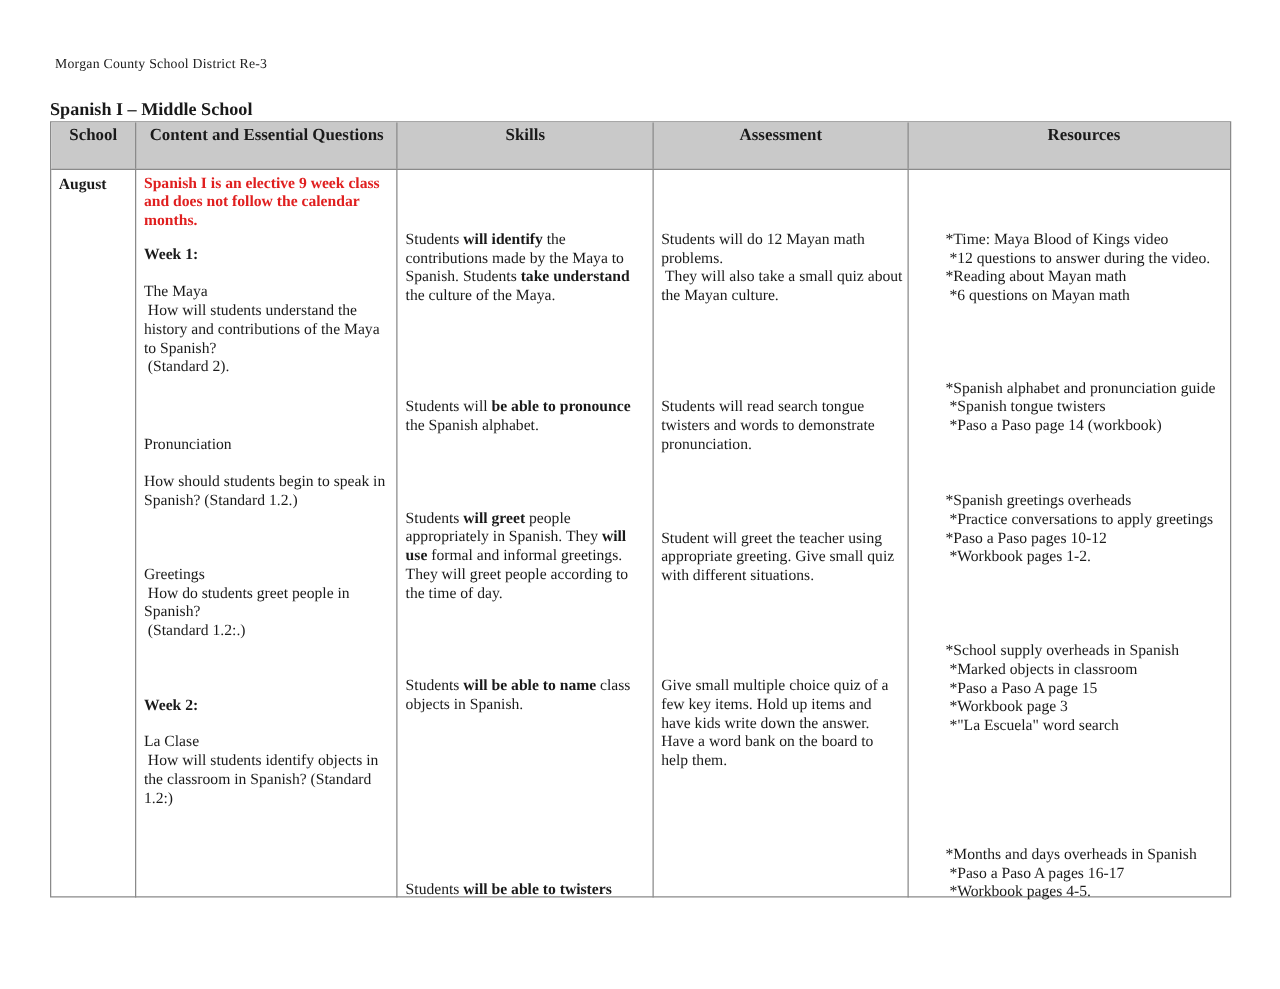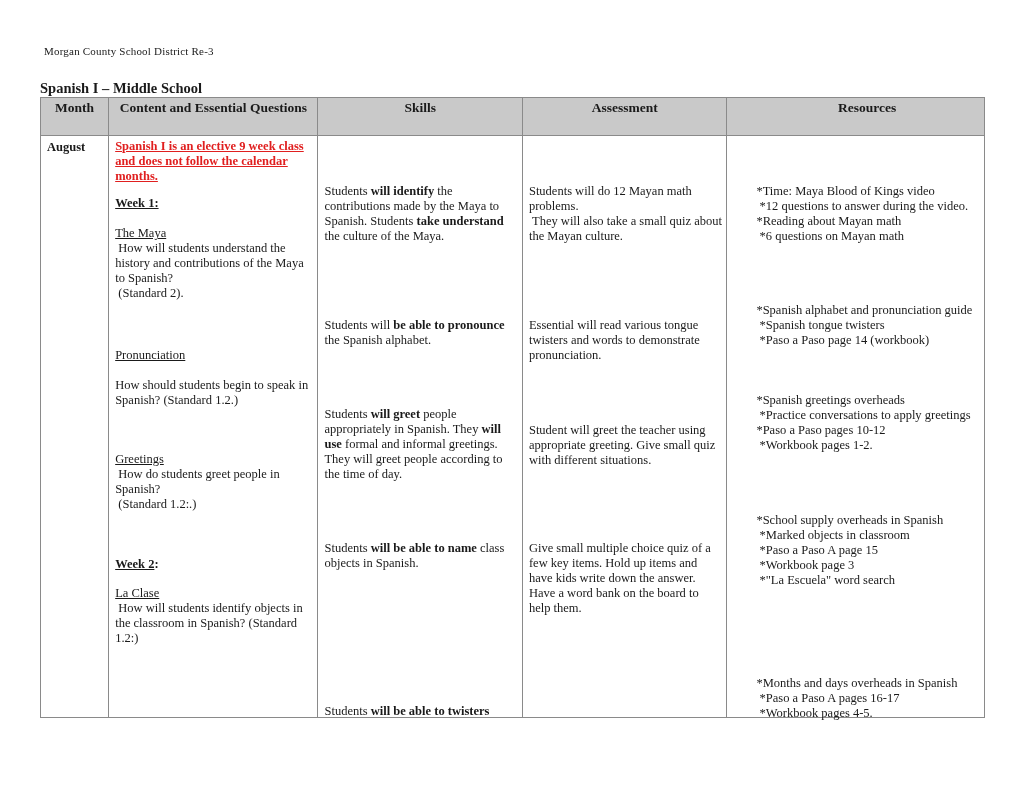--- a/index.html
+++ b/index.html
@@ -19,35 +19,35 @@
   .col1 { width:70px; }  .col2 { width:215px; } .col3 { width:210px; }
   .col4 { width:210px; } .col5 { width:240px; }
   .th { border-right:1px solid var(--border); text-align:center; padding-top:2px;
         font-weight:bold; font-size:13.5px; line-height:16px; }
   .td { border-right:1px solid var(--border); position:relative; font-size:12.5px;
         line-height:15px; }
   .th:last-child, .td:last-child { border-right:none;margin-left:23px; }
 
   .blk { position:absolute; left:6px; right:4px; white-space:pre-line; }
   .fb { font-weight:bold; }
-  .fu { text-decoration:underline; }
+  .fu { }
   .fr { color:var(--accent-red); }
 </style>
 </head>
 <body>
 
 <div class="page">
 
   <div class="district">Morgan County School District Re-3</div>
   <div class="doc-title">Spanish I – Middle School</div>
 
   <div class="table">
 
     <div class="thead">
-      <div class="th col1">Month</div>
+      <div class="th col1">School</div>
       <div class="th col2">Content and Essential Questions</div>
       <div class="th col3">Skills</div>
       <div class="th col4">Assessment</div>
       <div class="th col5">Resources</div>
     </div>
 
     <div class="tbody">
 
       <div class="td col1">
         <div class="blk fb" style="top:4px">August</div>
@@ -73,21 +73,21 @@
         <div class="blk" style="top:48px"><span>Students </span><span class="fb">will identify</span><span> the contributions made by the Maya to Spanish. Students </span><span class="fb">take understand</span><span> the culture of the Maya.</span></div>
         <div class="blk" style="top:182px"><span>Students will </span><span class="fb">be able to pronounce</span><span> the Spanish alphabet.</span></div>
         <div class="blk" style="top:271px"><span>Students </span><span class="fb">will greet</span><span> people appropriately in Spanish. They </span><span class="fb">will use</span><span> formal and informal greetings. They will greet people according to the time of day.</span></div>
         <div class="blk" style="top:405px"><span>Students </span><span class="fb">will be able to name</span><span> class objects in Spanish.</span></div>
         <div class="blk" style="top:568px"><span>Students </span><span class="fb">will be able to twisters</span></div>
       </div>
 
       <div class="td col4">
         <div class="blk" style="top:48px">Students will do 12 Mayan math problems.
 &nbsp;They will also take a small quiz about the Mayan culture.</div>
-        <div class="blk" style="top:182px">Essential will read various tongue twisters and words to demonstrate pronunciation.</div>
+        <div class="blk" style="top:182px">Students will read search tongue twisters and words to demonstrate pronunciation.</div>
         <div class="blk" style="top:287px">Student will greet the teacher using appropriate greeting. Give small quiz with different situations.</div>
         <div class="blk" style="top:405px">Give small multiple choice quiz of a few key items. Hold up items and have kids write down the answer. Have a word bank on the board to help them.</div>
       </div>
 
       <div class="td col5">
         <div class="blk" style="top:48px">*Time: Maya Blood of Kings video
 &nbsp;*12 questions to answer during the video.
 *Reading about Mayan math
 &nbsp;*6 questions on Mayan math</div>
         <div class="blk" style="top:167px">*Spanish alphabet and pronunciation guide

